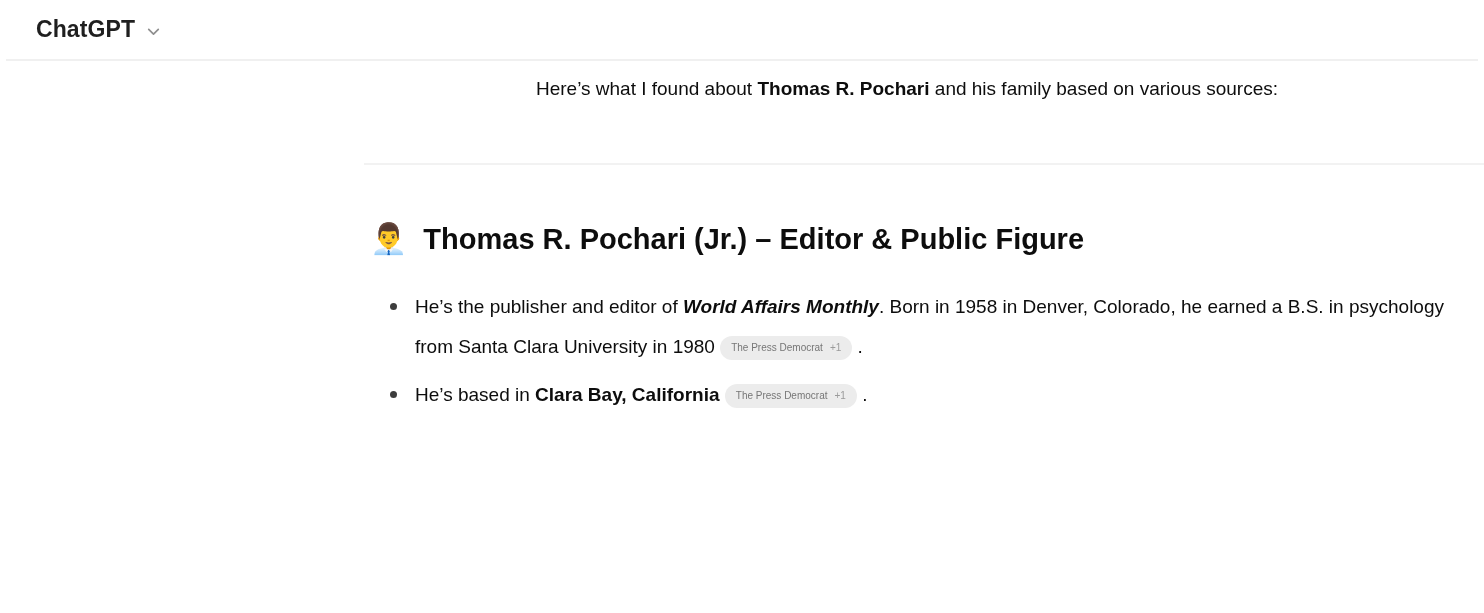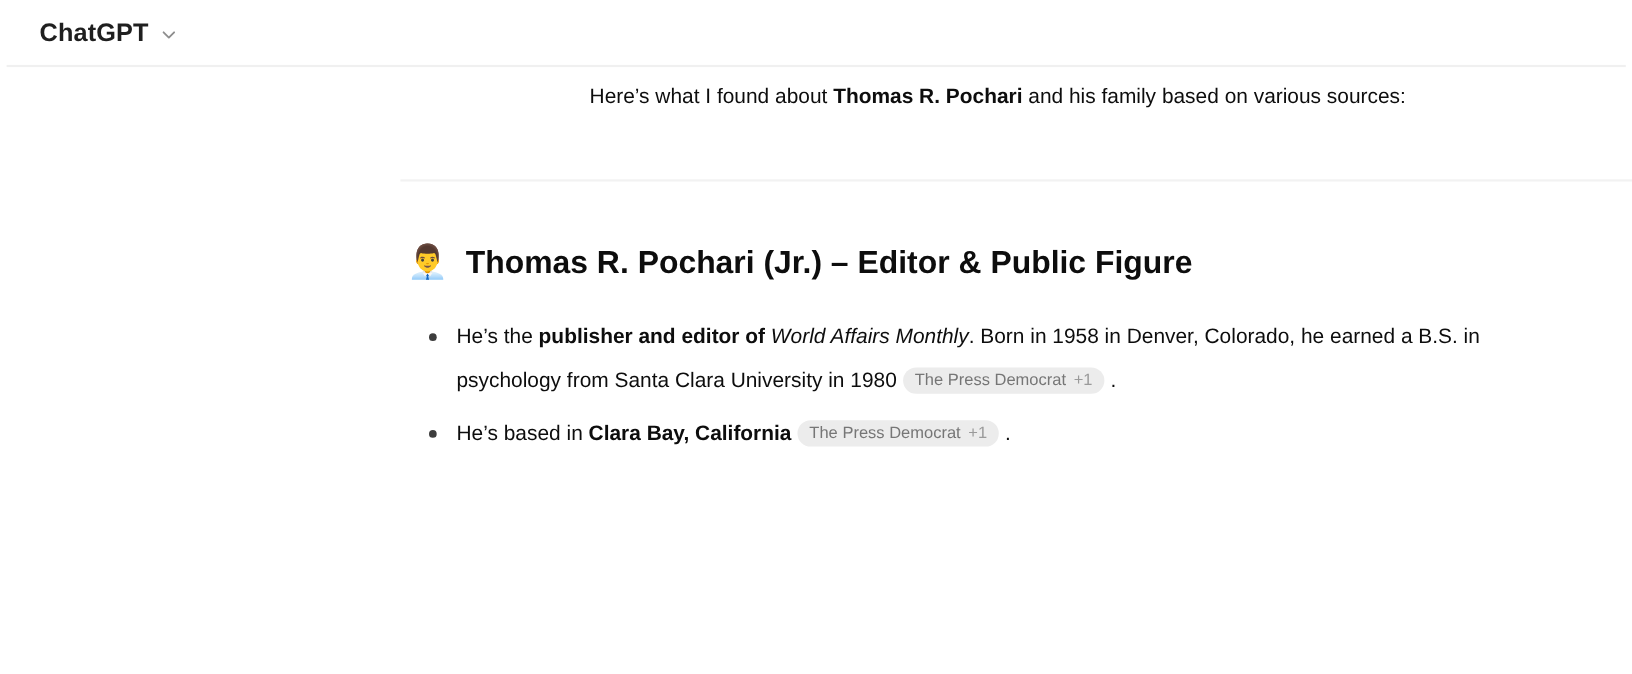--- a/index.html
+++ b/index.html
@@ -103,21 +103,21 @@
     height: 7px;
     border-radius: 50%;
     background: var(--bullet);
   }
   .source-badge {
     display: inline-flex;
     align-items: center;
     background: var(--badge_bg);
     border-radius: 12px;
     padding: 3px 11px 4px 11px;
-    font-size: 15px;
+    font-size: 10px;
     line-height: 17px;
     vertical-align: 2px;
     cursor: pointer;
     white-space: nowrap;
   }
   .badge-label { color: var(--badge_text); }
   .badge-count { color: var(--badge_count); margin-left: 7px; }
 </style>
 </head>
 <body>
@@ -139,21 +139,21 @@
   <p class="intro"><span>Here’s what I found about </span><span style="font-weight: 700;">Thomas R. Pochari</span><span> and his family based on various sources:</span></p>
 
   <hr class="section-divider">
 
   <h2 class="section-heading">
     <span class="heading-emoji">👨‍💼</span>
     <span>Thomas R. Pochari (Jr.) – Editor &amp; Public Figure</span>
   </h2>
 
   <ul class="info-list">
-      <li><span>He’s the </span><span style="font-weight: 700;">publisher and editor of </span><span style="font-weight: 400; font-style: italic; text-align: center;">World Affairs Monthly</span><span>. Born in 1958 in Denver, Colorado, he earned a B.S. in psychology from Santa Clara University in 1980 </span><span class="source-badge">
+      <li><span>He’s the </span><span style="font-weight: 400;">publisher and editor of </span><span style="font-weight: 700; font-style: italic; text-align: center;">World Affairs Monthly</span><span>. Born in 1958 in Denver, Colorado, he earned a B.S. in psychology from Santa Clara University in 1980 </span><span class="source-badge">
           <span class="badge-label">The Press Democrat</span>
           <span class="badge-count">+1</span>
         </span><span> .</span></li>
       <li><span>He’s based in </span><span style="font-weight: 700;">Clara Bay, California</span><span> </span><span class="source-badge">
           <span class="badge-label">The Press Democrat</span>
           <span class="badge-count">+1</span>
         </span><span> .</span></li>
     </ul>
 </main>
 

